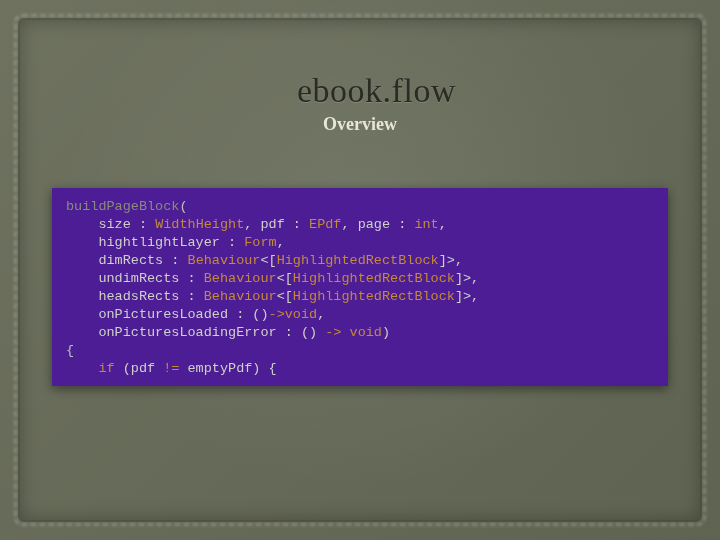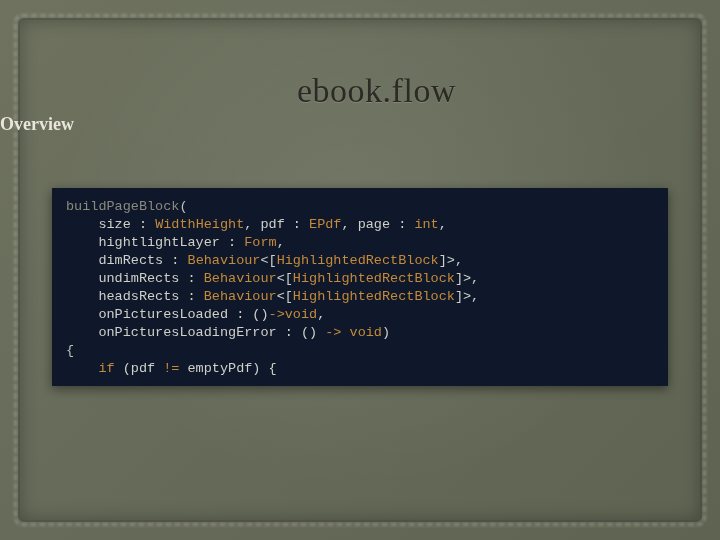--- a/index.html
+++ b/index.html
@@ -45,33 +45,33 @@
       font-size: 34px;
       font-weight: 400;
       letter-spacing: 0.5px;
       text-shadow: 0 1px 0 rgba(255,255,255,0.15);
       margin-left: 33px;
     }
     .subtitle {
       position: absolute;
       top: 114px;
       left: 0; right: 0;
-      text-align: left;
+      text-align: center;
       color: #e8e6da;
       font-size: 18px;
       font-weight: 700;
       font-family: Georgia, serif;
     }
     .code-block {
       position: absolute;
       left: 52px;
       right: 52px;
       top: 188px;
       height: 198px;
-      background: #0f172a;
+      background: #4c1d95;
       box-shadow: 0 3px 10px rgba(0,0,0,0.45);
       padding: 10px 14px 0 14px;
       overflow: hidden;
       font-family: Consolas, "Courier New", monospace;
       font-size: 13.5px;
       line-height: 18px;
       color: #d0d0c8;
     }
     .code-block pre {
       white-space: pre;

